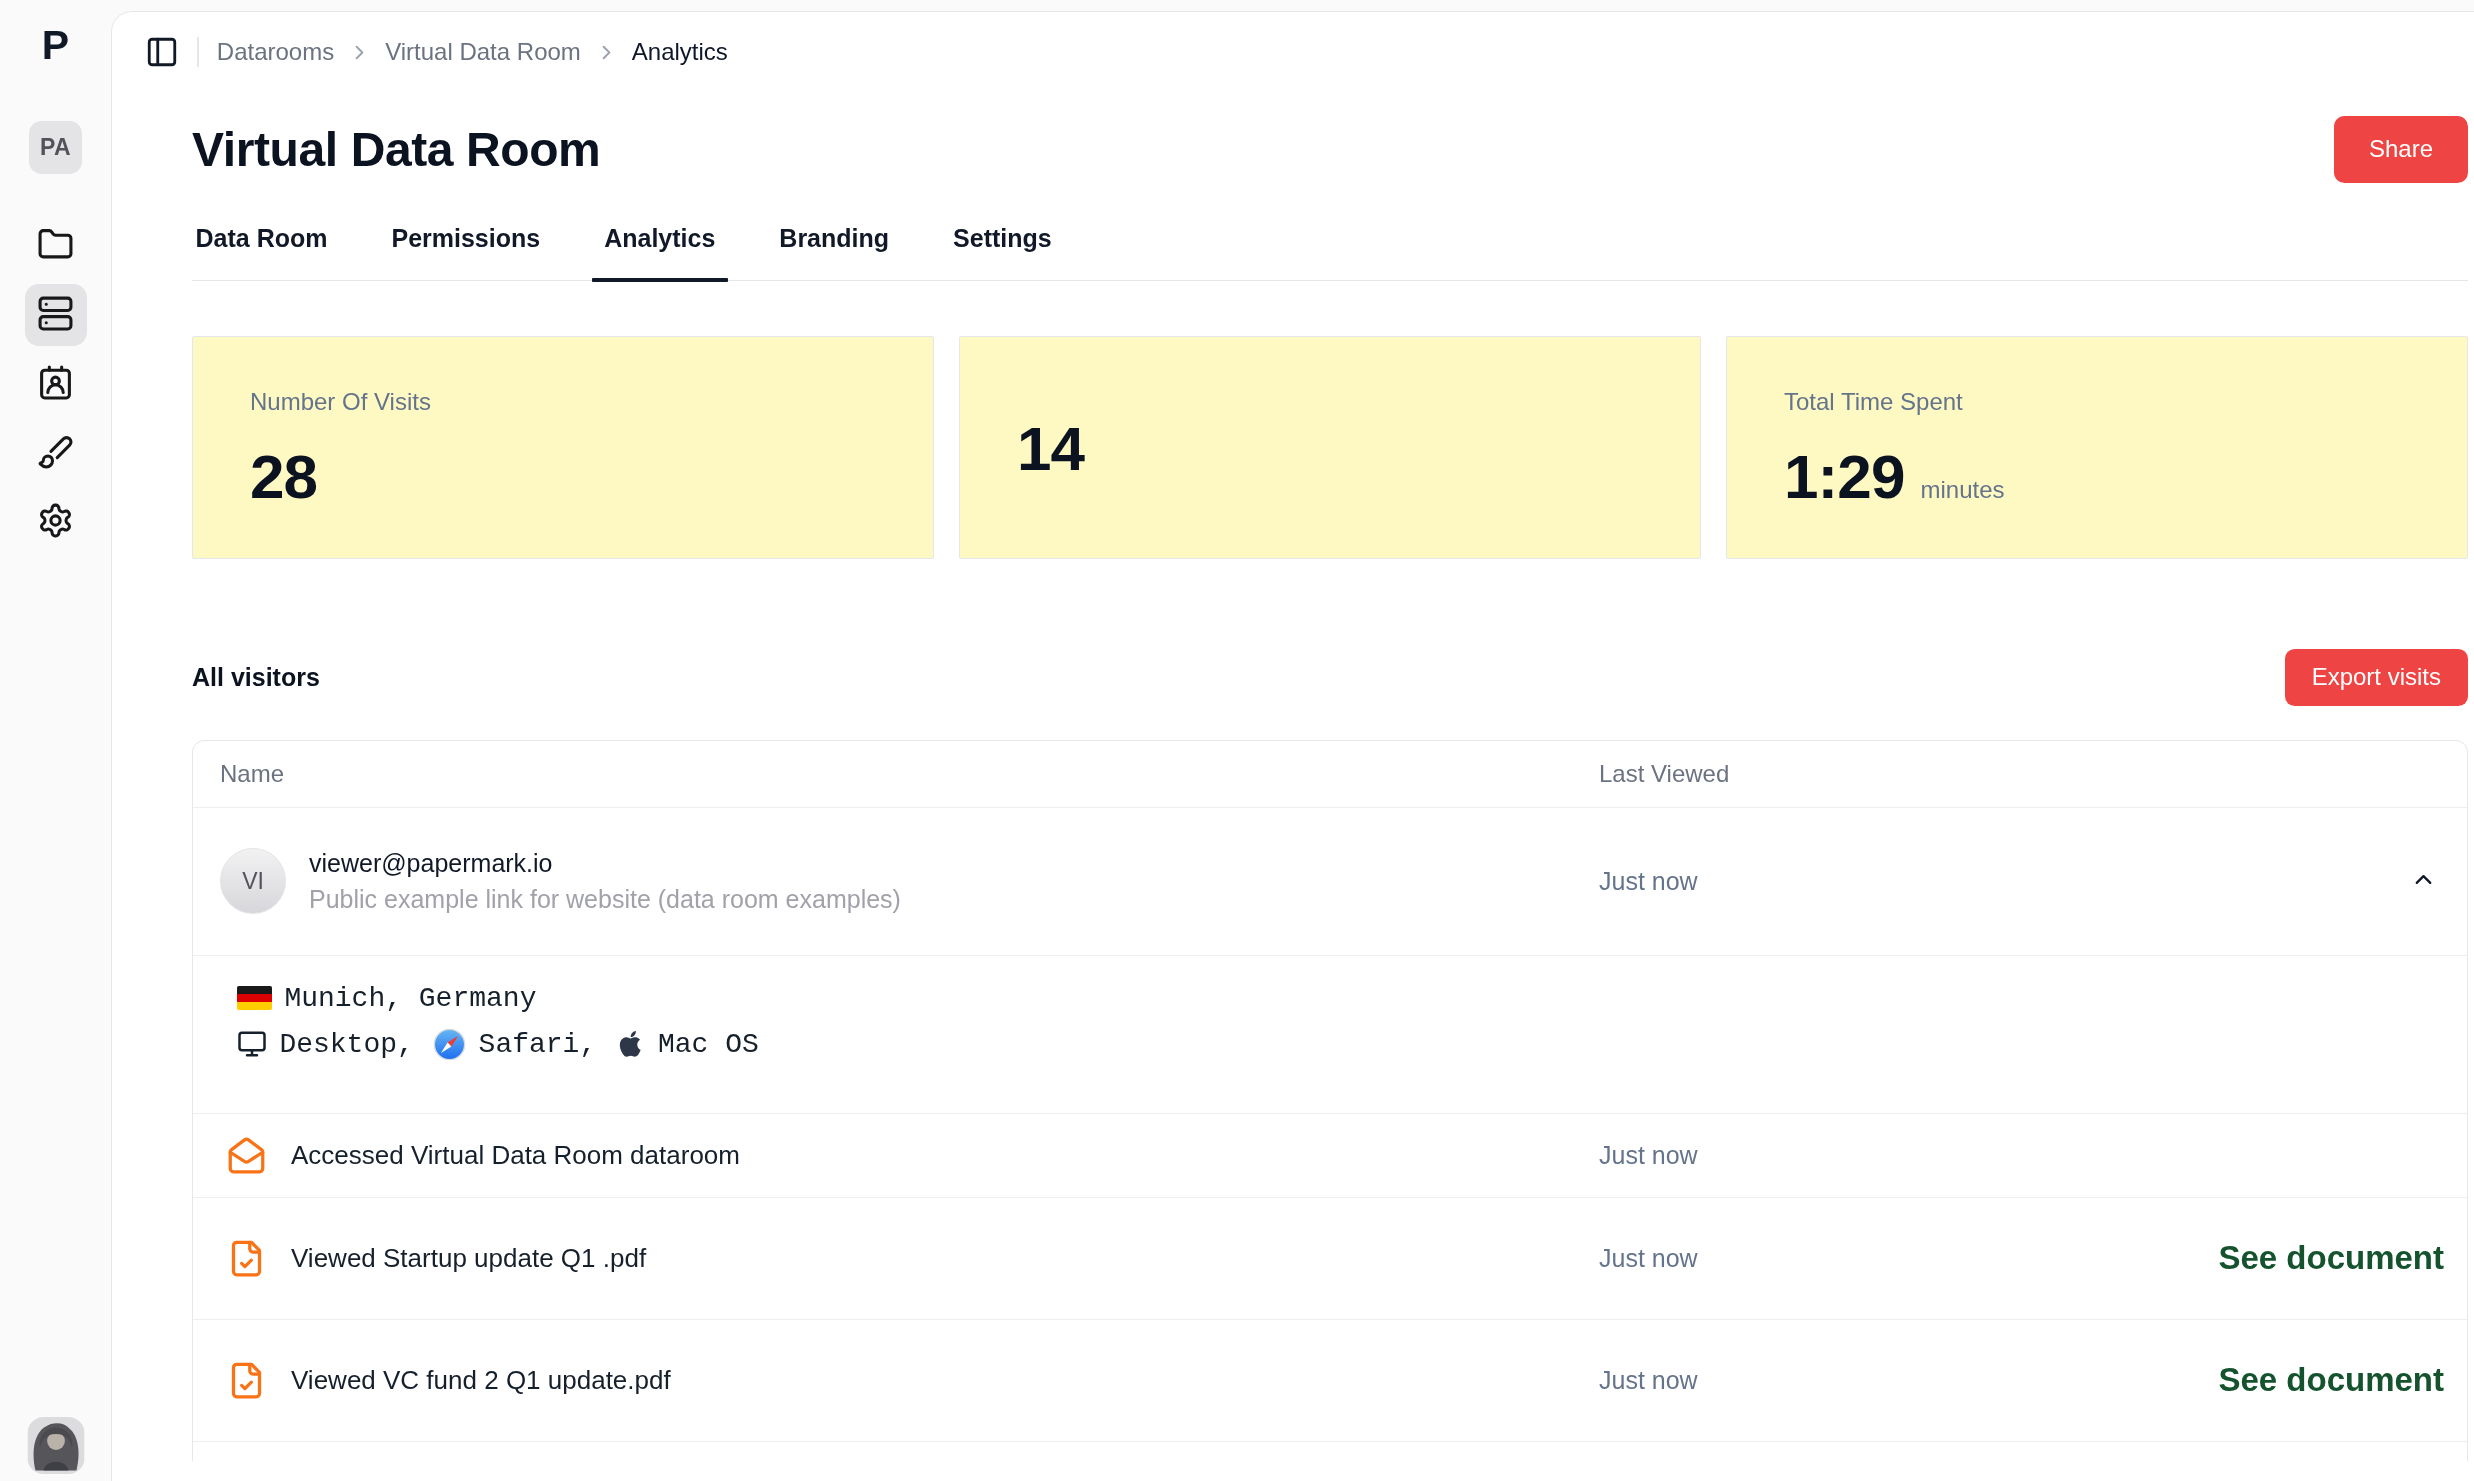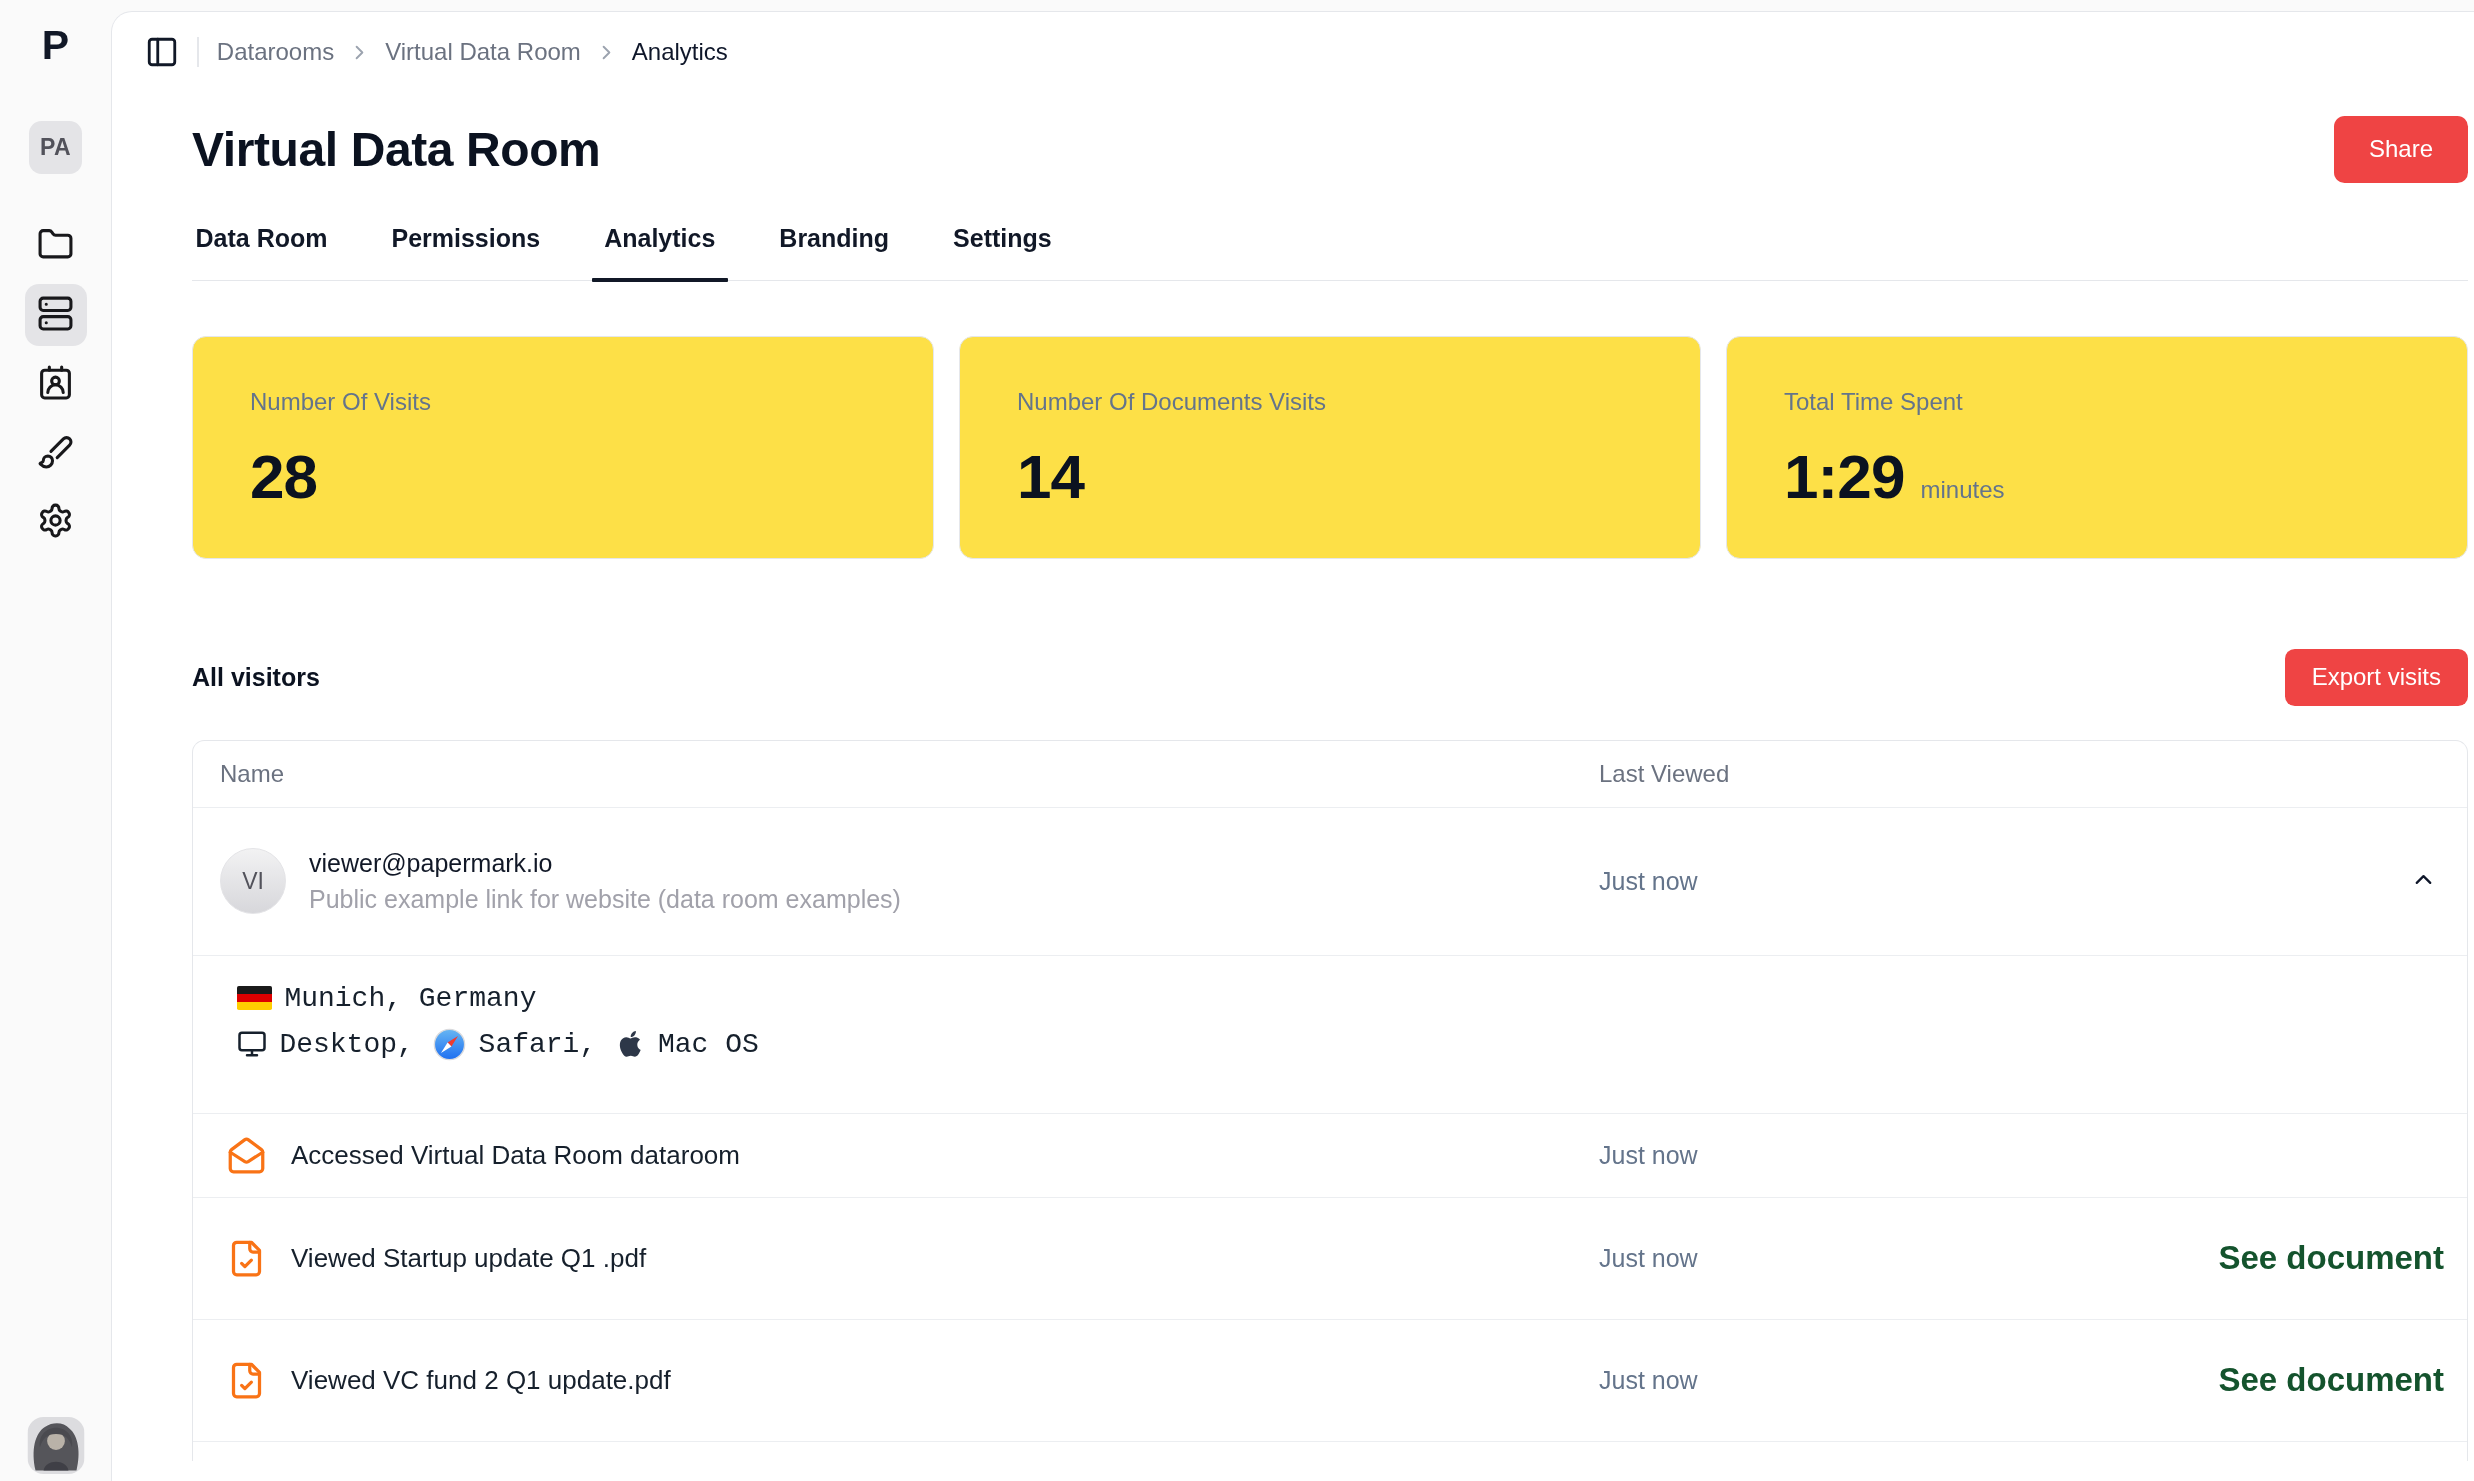--- a/index.html
+++ b/index.html
@@ -72,22 +72,22 @@
     font-size:25px; font-weight:600; color:#111827; cursor:pointer;
   }
   .tab.active::after {
     content:""; position:absolute; left:-9px; right:-9px; bottom:-2.7px;
     height:4.4px; background:#111827; border-radius:0.9px;
   }
 
   
   .cards { display:flex; gap:25px; margin:55px 7px 0 80px; }
   .card {
-    flex:1; height:223px; border:1.3px solid #e5e7eb; border-radius:14px;
-    padding:51px 0 0 57px; background:#fde047;
+    flex:1; height:223px; border:1.3px solid #e5e7eb; border-radius:2px;
+    padding:51px 0 0 57px; background:#fef9c3;
   }
   .card-label { font-size:24px; font-weight:500; color:#64748b; }
   .card-value-row { margin-top:25px; display:flex; align-items:baseline; gap:16px; }
   .card-value { font-size:62px; font-weight:700; color:#0b1220; letter-spacing:-0.9px; }
   .card-suffix { font-size:24px; color:#64748b; }
 
   
   .visitors-head { display:flex; justify-content:space-between; align-items:center; margin:90px 7px 0 80px; }
   .visitors-title { font-size:25px; font-weight:600; color:#0b1220; }
   .btn-dark.small { height:57px; padding:0 27px; border-radius:9.8px; }
@@ -247,21 +247,20 @@
   </div>
 
   <div class="cards">
     <div class="card">
       <div class="card-label">Number Of Visits</div>
       <div class="card-value-row">
         <span class="card-value">28</span>
       </div>
     </div>
     <div class="card">
-      <div class="card-label">Number Of Documents Visits</div>
       <div class="card-value-row">
         <span class="card-value">14</span>
       </div>
     </div>
     <div class="card">
       <div class="card-label">Total Time Spent</div>
       <div class="card-value-row">
         <span class="card-value">1:29</span>
         <span class="card-suffix">minutes</span>
       </div>

